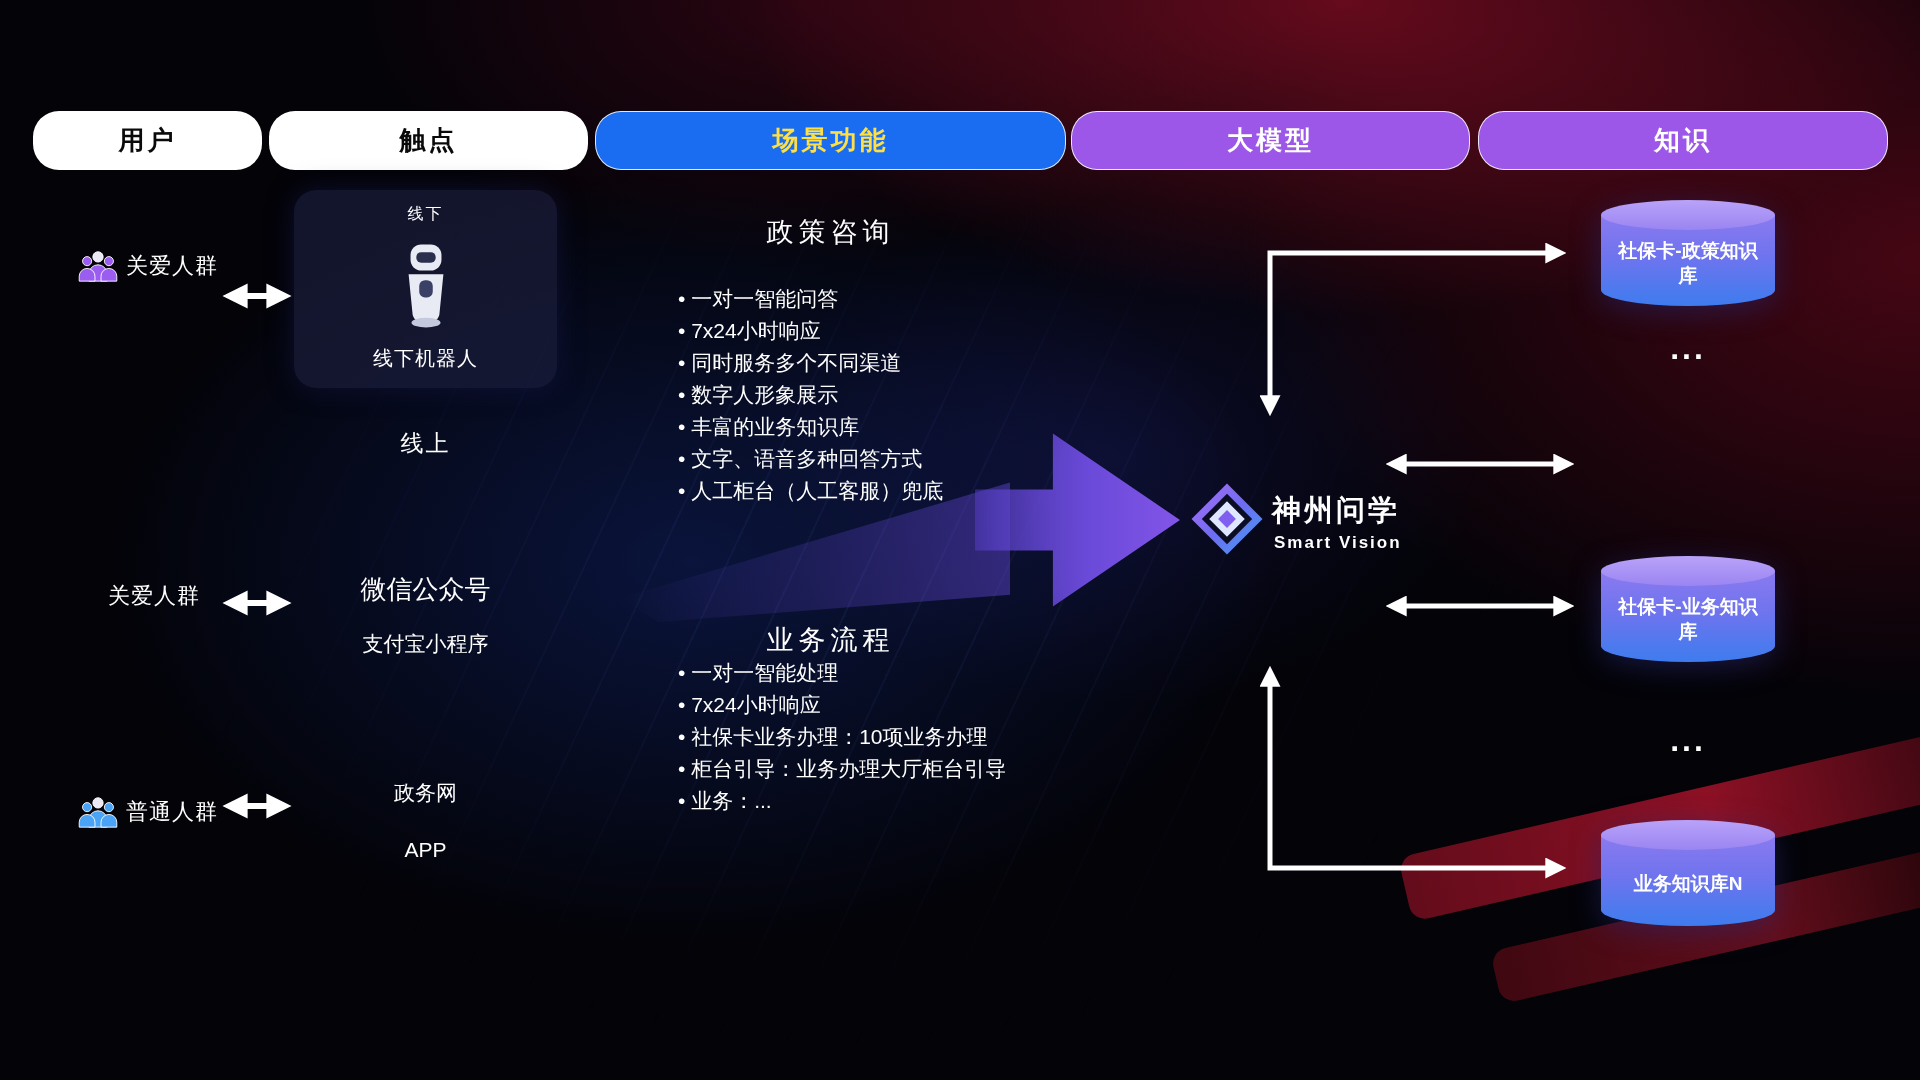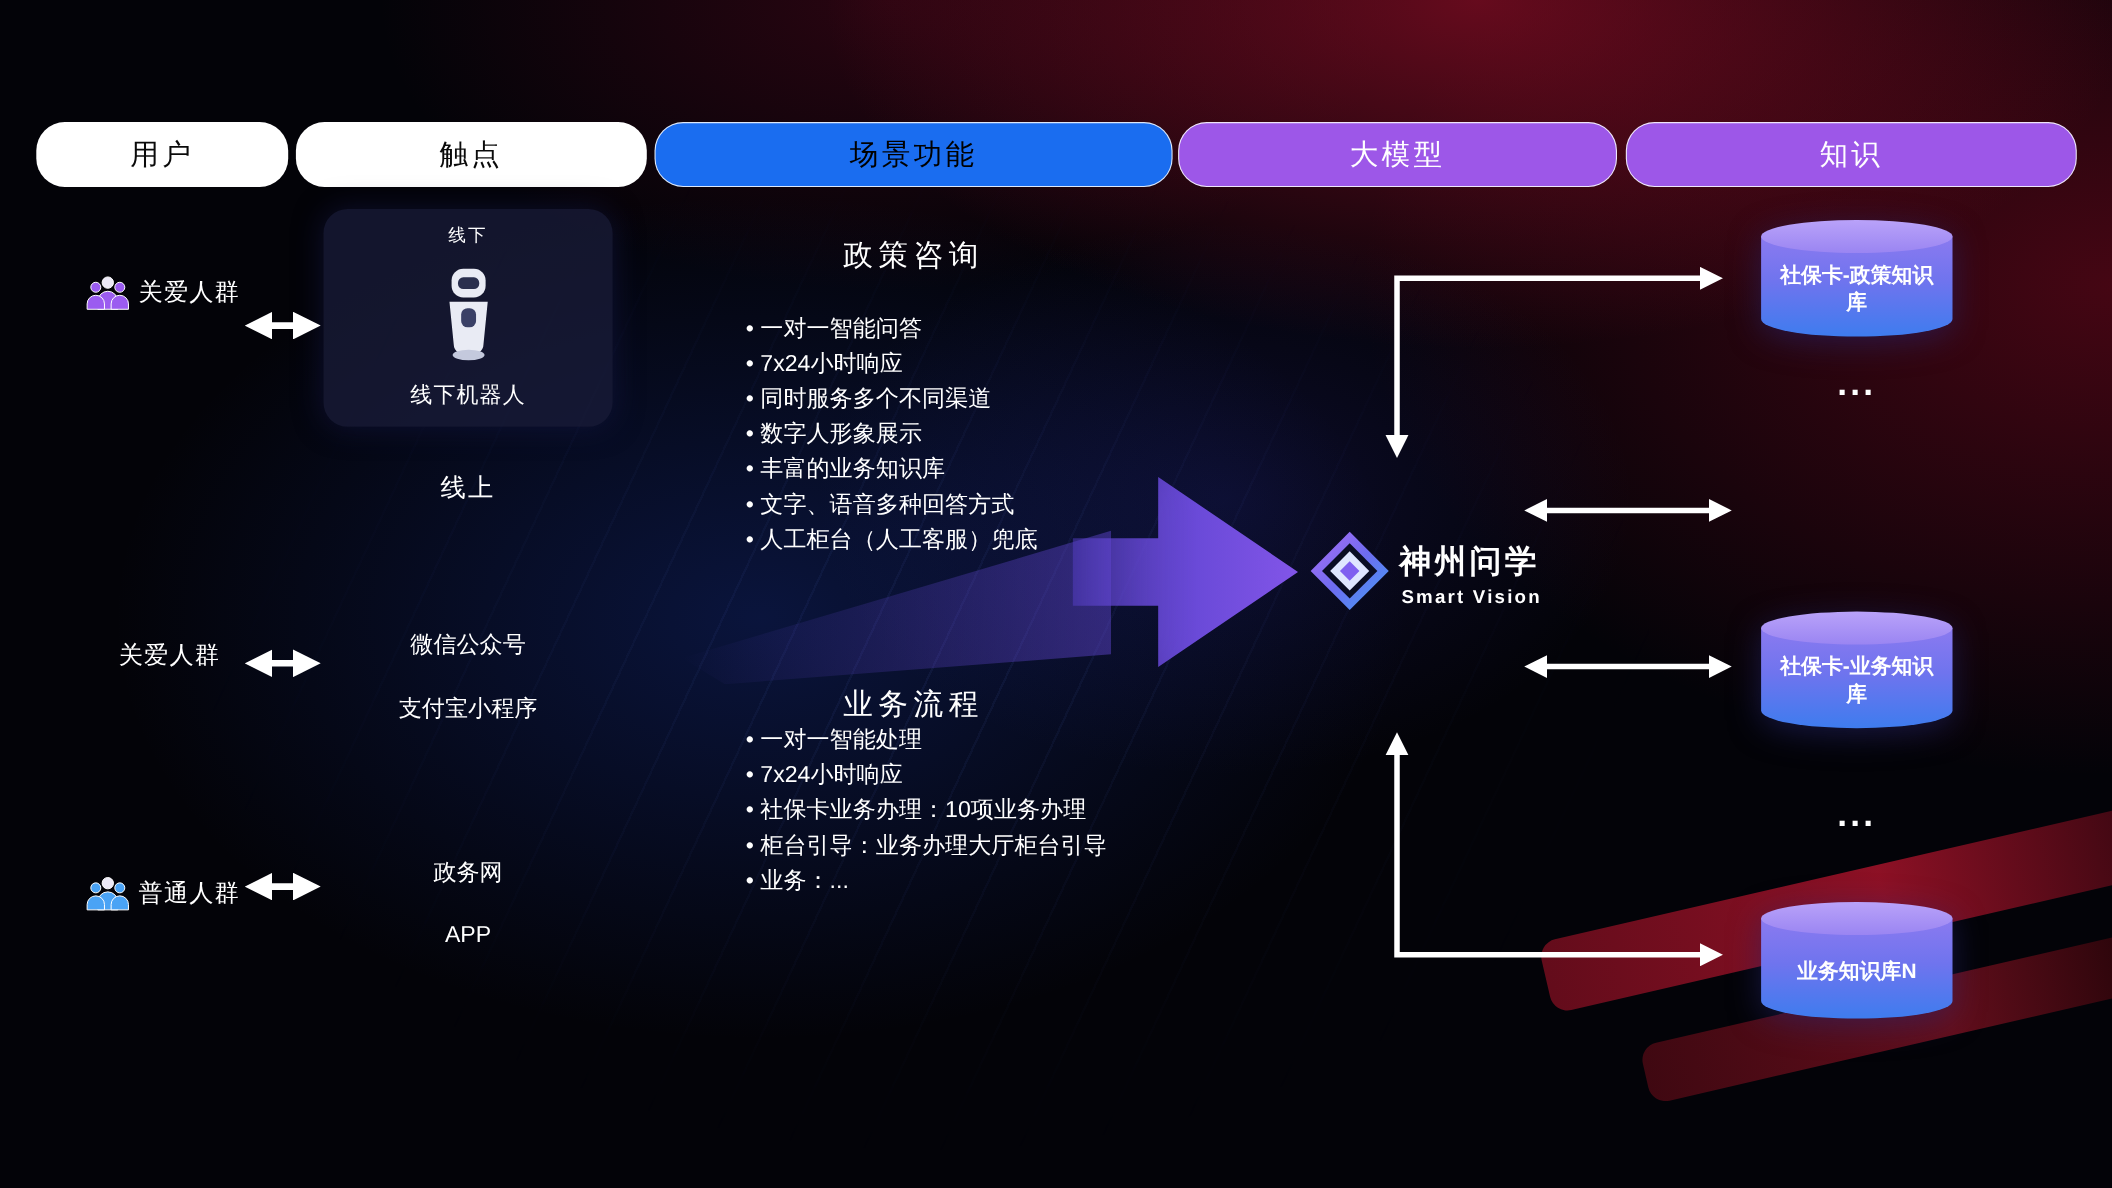--- a/index.html
+++ b/index.html
@@ -28,23 +28,23 @@
   }
   .red-bar { position:absolute; border-radius:16px; }
   .red-bar.one { left:1398px; top:792px; width:575px; height:66px; transform:rotate(-13deg);
     background:linear-gradient(90deg,#6e0d1d,#9c1228 55%,#3c0711); opacity:.9; }
   .red-bar.two { left:1490px; top:898px; width:470px; height:54px; transform:rotate(-13deg);
     background:linear-gradient(90deg,#4a0913,#73101f 60%,#2b0409); opacity:.85; }
 
   
   .hdr { position:absolute; top:111px; height:59px;
     display:flex; align-items:center; justify-content:center;
-    font-size:26px; font-weight:normal; letter-spacing:3px;border-radius:26px; }
+    font-size:26px; font-weight:bold; letter-spacing:3px;border-radius:26px; }
   .hdr.white { background:#ffffff; color:#0a0a0a; }
-  .hdr.blue  { background:#1a6df0; color:#000000; border:1px solid rgba(255,255,255,.85); }
+  .hdr.blue  { background:#1a6df0; color:#fde047; border:1px solid rgba(255,255,255,.85); }
   .hdr.purple{ background:#9d57e8; color:#ffffff; border:1px solid rgba(255,255,255,.85); }
   .hdr.c1 { left:33px;   width:229px; }
   .hdr.c2 { left:269px;  width:319px; }
   .hdr.c3 { left:595px;  width:471px; }
   .hdr.c4 { left:1071px; width:399px; }
   .hdr.c5 { left:1478px; width:410px; }
 
   
   .user-block { position:absolute; display:flex; align-items:center; gap:8px; }
   .user-block.u1 { left:78px;  top:210px; width:140px; }
@@ -54,21 +54,21 @@
 
   
   .tp-card { position:absolute; left:294px; top:190px; width:263px; height:198px;
     background:rgba(26,28,58,.74); border-radius:22px;
     display:flex; flex-direction:column; align-items:center; justify-content:space-between;
     padding:14px 0 16px 0; box-shadow:0 0 26px rgba(20,24,70,.6); }
   .tp-card-title { font-size:16px; letter-spacing:2px; }
   .tp-card-caption { font-size:20px; letter-spacing:1px; }
   .tp-text { position:absolute; left:294px; width:263px; text-align:center; white-space:nowrap; }
   .tp-text.online { top:428px; font-size:23px; letter-spacing:2px; }
-  .tp-text.i0 { top:572px; font-size:21px; }
+  .tp-text.i0 { top:572px; font-size:26px; }
   .tp-text.i1 { top:630px; font-size:21px; }
   .tp-text.i2 { top:779px; font-size:21px; }
   .tp-text.i3 { top:838px; font-size:21px; }
 
   
   .sc-title { position:absolute; left:595px; width:471px; text-align:center;
     font-size:27px; letter-spacing:5px; }
   .sc-title.t1 { top:214px; }
   .sc-title.t2 { top:598px;margin-top:24px; }
   .sc-list { position:absolute; left:678px; list-style:none; }

